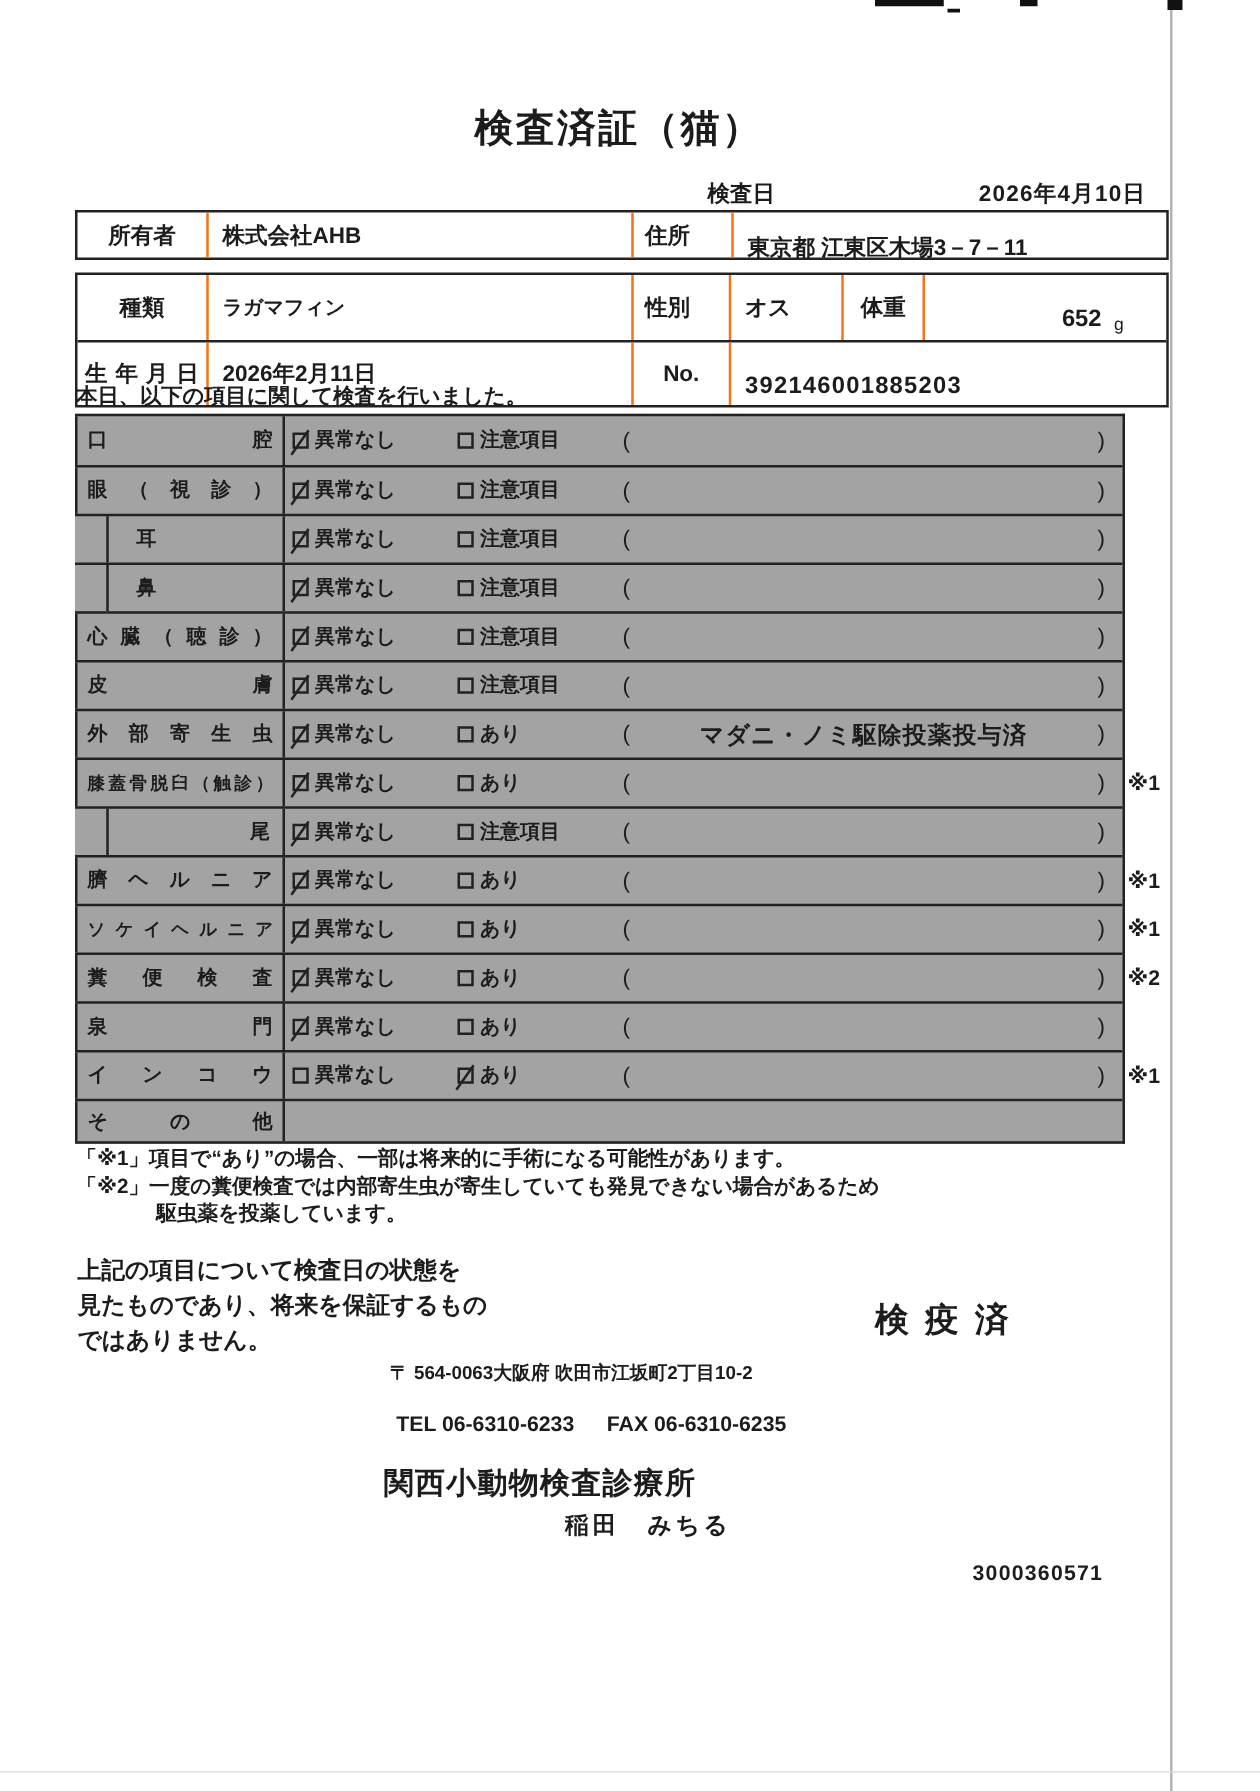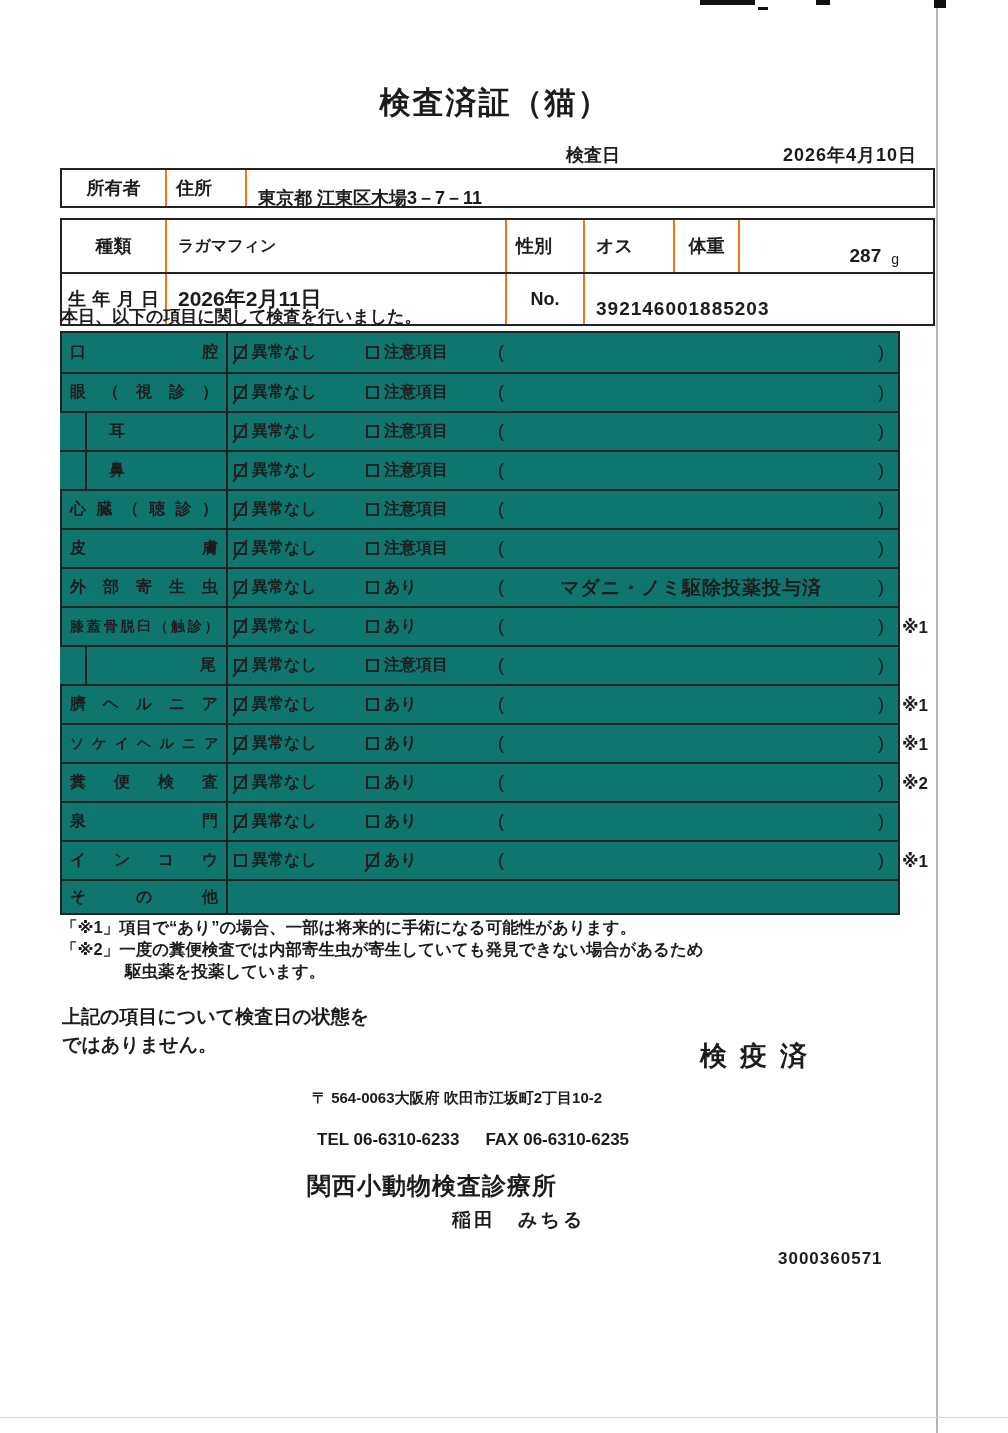--- a/index.html
+++ b/index.html
@@ -36,21 +36,21 @@
   .w78 { width:78px; } .w90 { width:90px; } .w65 { width:65px; }
   .flex1 { flex:1;margin-top:19px; }
   .weight-cell { justify-content:flex-end; padding-right:34px; font-weight:600; }
   .weight-unit { font-size:14px; font-weight:400; margin-left:10px; margin-top:6px; }
   .dob-label { text-align:justify; text-align-last:justify; display:block; width:100%; padding:0 6px; font-weight:600; font-size:18px; }
   .no-value { font-size:19px; letter-spacing:1px; }
 
   .intro { position:absolute; left:61px; top:305px; font-size:17px; font-weight:600; }
 
   
-  .mtable { position:absolute; left:60px; top:331px; width:840px; border:2px solid #222; border-left:none; background:#0f766e; }
+  .mtable { position:absolute; left:60px; top:331px; width:840px; border:2px solid #222; border-left:none; background:#a3a3a3; }
   .mrow { display:flex; height:39px; position:relative; align-items:stretch; }
   .mrow + .mrow { border-top:2px solid #222; }
   .mrow.last { height:34px; }
   .mlabel { width:168px; border-left:2px solid #222; border-right:2px solid #222; display:flex; align-items:center; font-size:16px; font-weight:600; padding:0 8px; }
   .mlabel span { display:block; width:100%; text-align:justify; text-align-last:justify; }
   .mrow.indent .mlabel { margin-left:25px; width:143px; }
   .mrow.lchar .mlabel span { text-align-last:left; padding-left:14px; }
   .mrow.rchar .mlabel span { text-align-last:right; padding-right:2px; }
   .mrow.tight .mlabel { font-size:14px; letter-spacing:-0.5px; }
   .mopt { width:132px; display:flex; align-items:center; padding-left:6px; font-size:16px; font-weight:600; }
@@ -88,42 +88,43 @@
   <div class="scan-bline"></div>
 
   <div class="title">検査済証（猫）</div>
 
   <div class="date-label">検査日</div>
   <div class="date-value">2026年4月10日</div>
 
   <div class="btable owner-table">
     <div class="brow">
       <div class="bcell lab rb w105">所有者</div>
+      <div class="bcell val rb w340">株式会社AHB</div>
       <div class="bcell lab-left rb w80">住所</div>
       <div class="bcell val flex1">東京都 江東区木場3－7－11</div>
     </div>
   </div>
 
   <div class="btable pet-table">
     <div class="brow">
       <div class="bcell lab rb w105">種類</div>
       <div class="bcell val rb w340" style="font-size:16px;">ラガマフィン</div>
       <div class="bcell lab-left rb w78">性別</div>
       <div class="bcell val rb w90">オス</div>
       <div class="bcell lab rb w65">体重</div>
       <div class="bcell weight-cell flex1">
-        <span style="font-size:19px;">287</span>
+        <span style="font-size:19px;">652</span>
         <span class="weight-unit">g</span>
       </div>
     </div>
     <div class="brow">
       <div class="bcell rb w105">
           <span class="dob-label">生年月日</span>
         </div>
-      <div class="bcell val rb w340" style="font-size:21px;">2026年2月11日</div>
+      <div class="bcell val rb w340" style="font-size:18px;">2026年2月11日</div>
       <div class="bcell lab rb w78">No.</div>
       <div class="bcell val flex1 no-value">392146001885203</div>
     </div>
   </div>
 
   <div class="intro">本日、以下の項目に関して検査を行いました。</div>
 
   <div class="mtable">
 
     <div class="mrow">
@@ -416,20 +417,21 @@
   </div>
 
   <div class="notes">
     <div>「※1」項目で“あり”の場合、一部は将来的に手術になる可能性があります。</div>
     <div>「※2」一度の糞便検査では内部寄生虫が寄生していても発見できない場合があるため</div>
     <div class="indented">駆虫薬を投薬しています。</div>
   </div>
 
   <div class="disclaimer">
     <div>上記の項目について検査日の状態を</div>
+    <div>見たものであり、将来を保証するもの</div>
     <div>ではありません。</div>
   </div>
 
   <div class="stamp">検疫済</div>
 
   <div class="clinic-postal">
     <span>〒 564-0063</span>
     <span>大阪府 吹田市江坂町2丁目10-2</span>
   </div>
 

